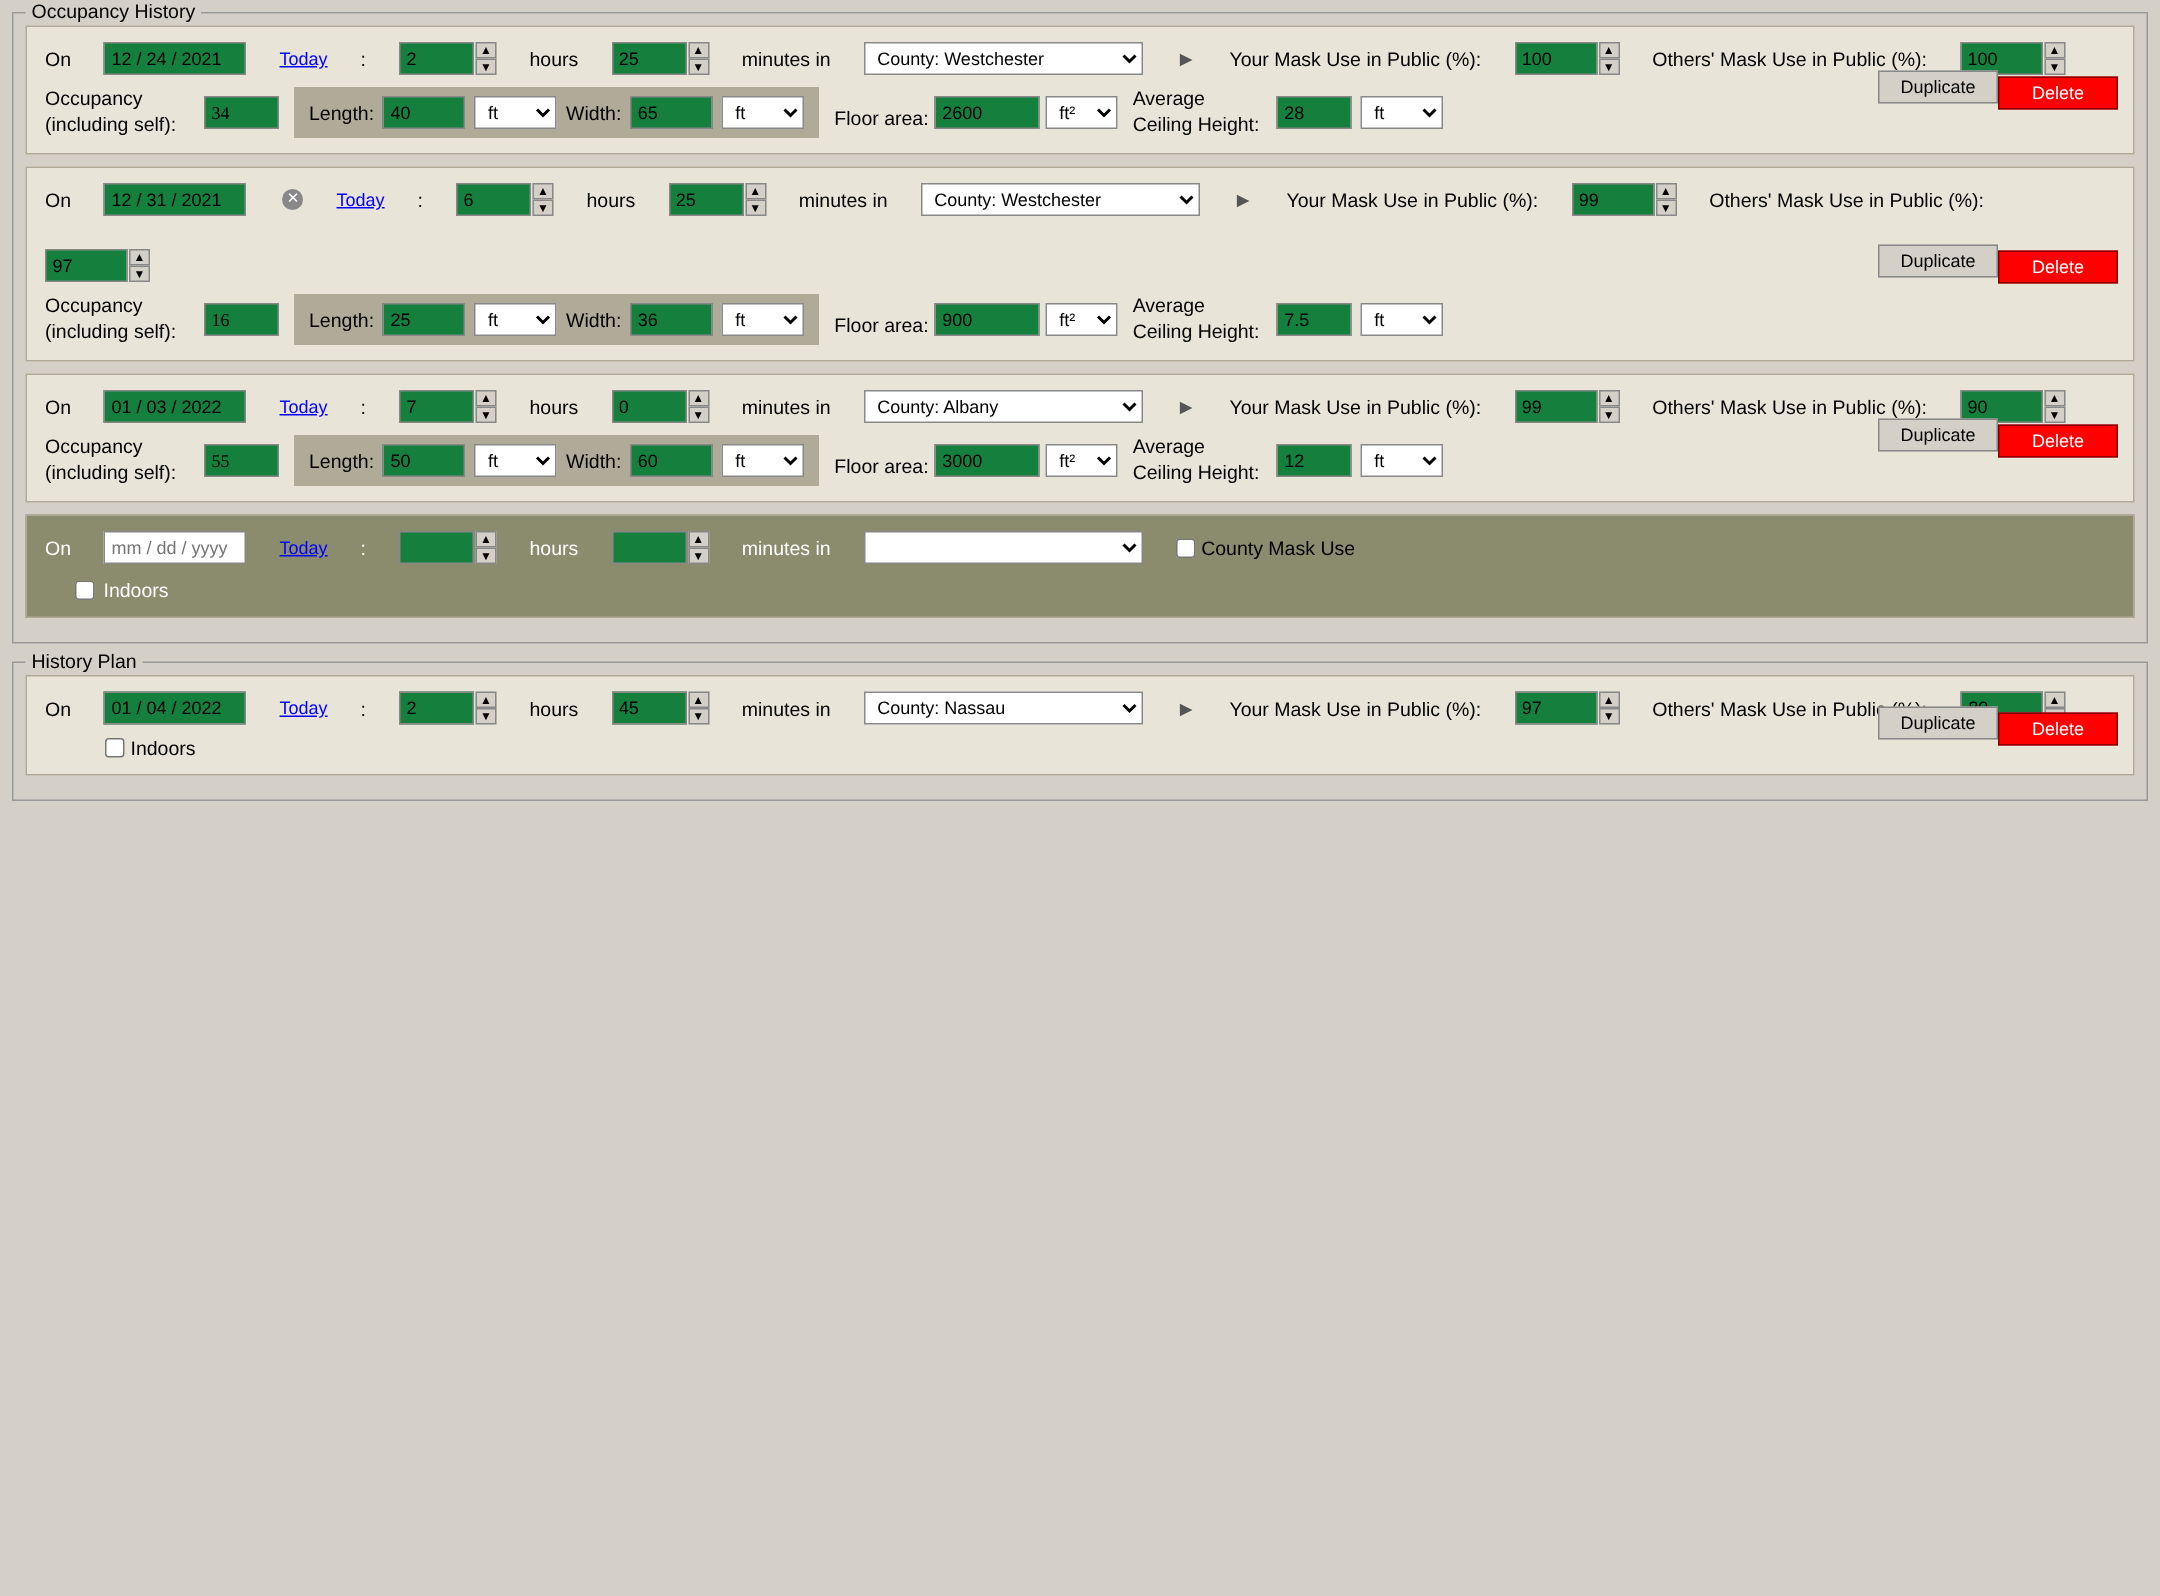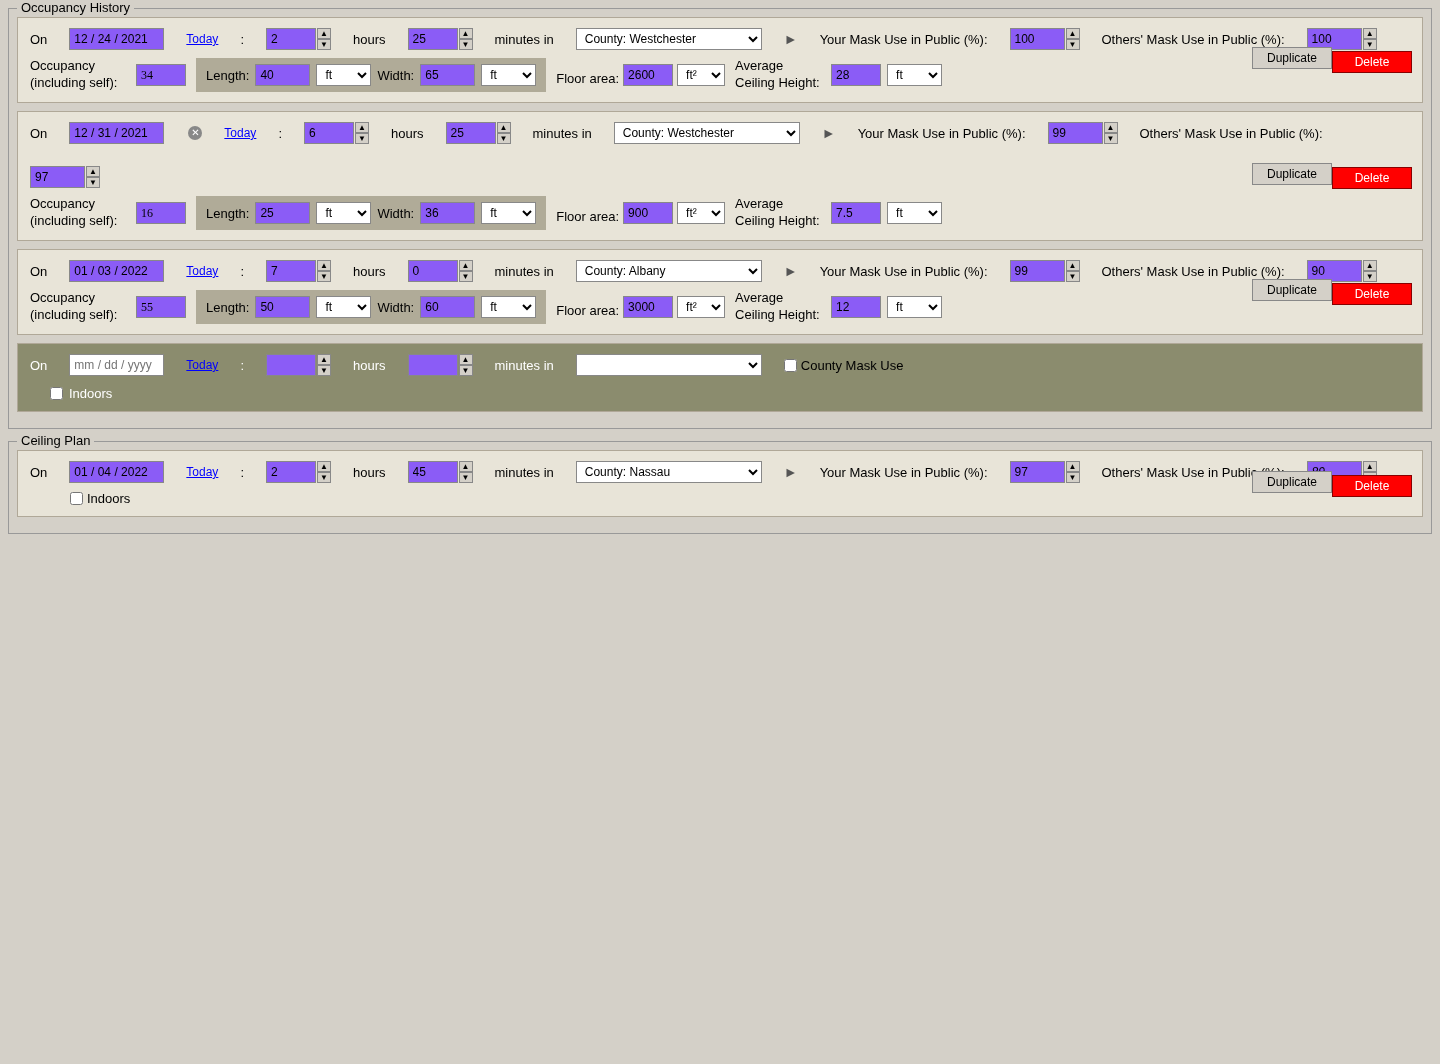--- a/index.html
+++ b/index.html
@@ -46,28 +46,28 @@
 
     .row-label {
       font-size: 13px;
       white-space: nowrap;
     }
 
     input[type="text"], input[type="number"] {
       border: 1px solid #888;
       padding: 2px 4px;
       font-size: 12px;
-      background: #8b5cf6;
+      background: #15803d;
       height: 22px;
     }
 
     input.date-field { width: 95px; }
     input.occupancy-field { width: 50px; font-family: Liberation Serif, serif; }
     input.dim-field { width: 55px; }
-    input.area-field { width: 50px; }
+    input.area-field { width: 70px; }
     input.ceiling-field { width: 50px; }
 
     select {
       border: 1px solid #888;
       padding: 2px 4px;
       font-size: 12px;
       background: white;
       height: 22px;
     }
 
@@ -502,21 +502,21 @@
       </div>
     </div>
     <div class="checkbox-row">
       <input type="checkbox" style="">
       <span style="color:white">Indoors</span>
     </div>
   </div>
 </div>
 
 <div class="section-box">
-  <span class="section-title">Ceiling Plan</span>
+  <span class="section-title">History Plan</span>
 
   <div class="entry-card">
     <div class="row">
       <span class="row-label">On</span>
       <input type="text" class="date-field" value="01 / 04 / 2022" style="">
       <a class="today-link">Today</a>
       <span>:</span>
       <div class="spinner-wrap">
         <input type="text" class="spinner-input" value="2" style="">
         <div class="arrow-btn">

